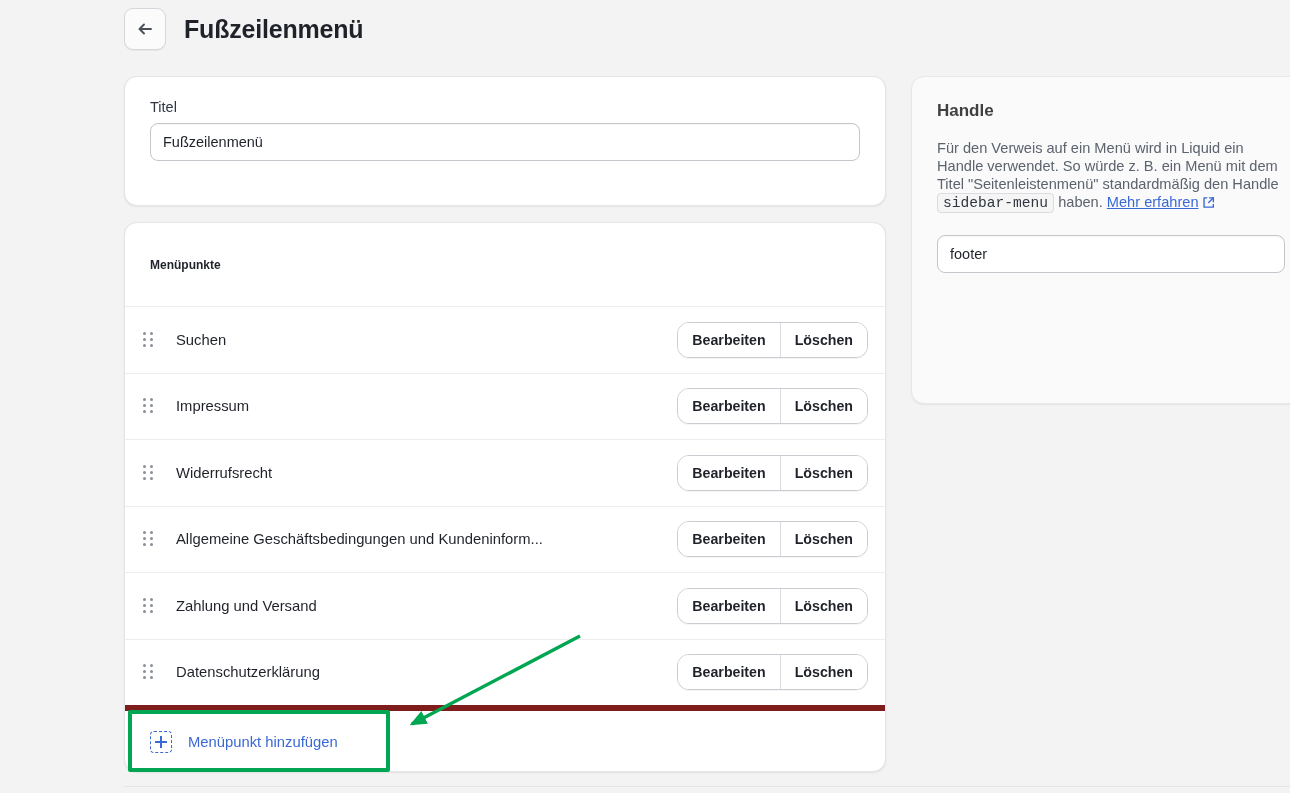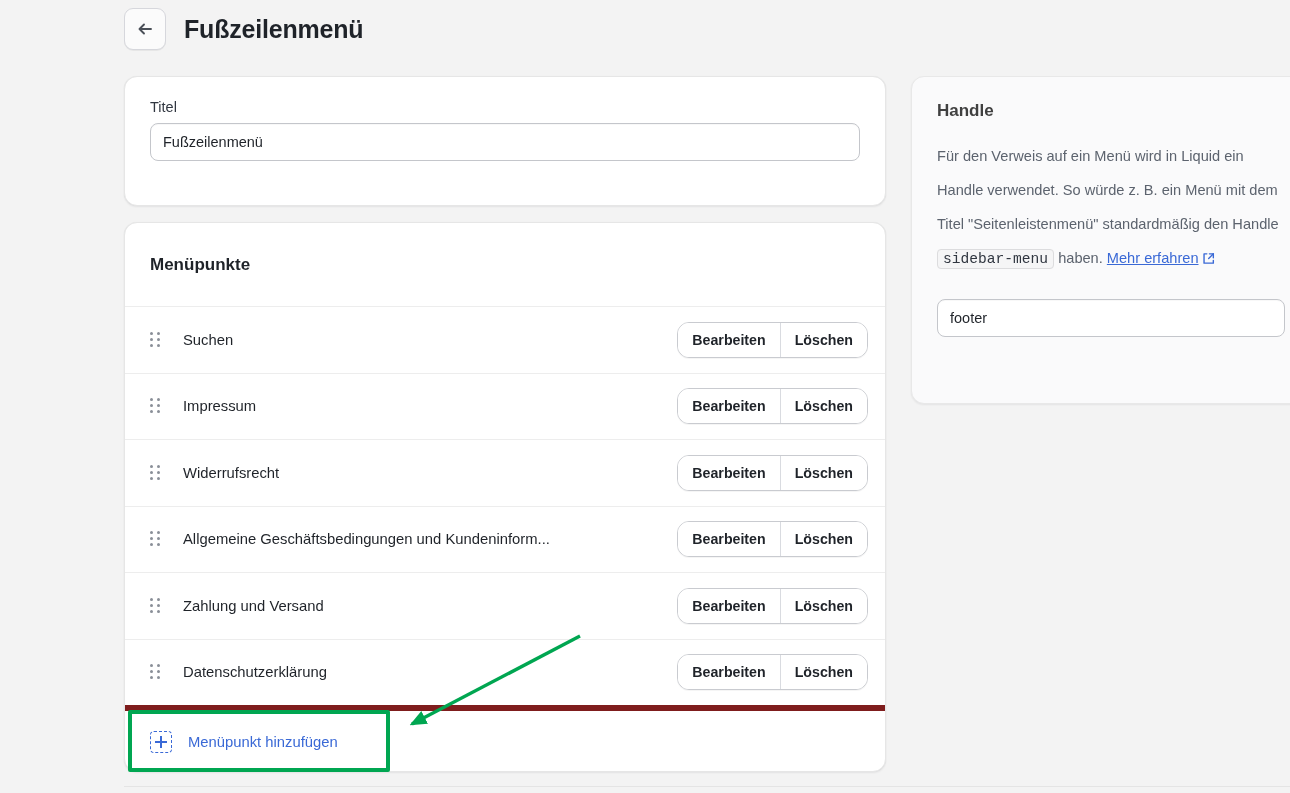--- a/index.html
+++ b/index.html
@@ -71,29 +71,29 @@
   .items-card {
     position: absolute; left: 124px; top: 222px;
     width: 762px; height: 550px;
     padding: 0;
     overflow: visible;
   }
   .items-head {
     height: 83px;
     display: flex; align-items: center;
     padding: 0 25px;
-    font-size: 17px;
+    font-size: 12px;
     font-weight: 600;
     color: #1f2329;
   }
   .item-row {
     height: 66.5px;
     border-top: 1px solid #ededed;
     display: flex; align-items: center;
-    padding: 0 17px 0 25px;
+    padding: 0 17px 0 18px;
   }
   .drag-handle {
     width: 14px; height: 18px;
     display: grid;
     grid-template-columns: repeat(2, 4px);
     grid-template-rows: repeat(3, 4px);
     gap: 2px 3px;
     align-content: center;
     flex: 0 0 auto;
     cursor: grab;
@@ -179,21 +179,21 @@
     box-shadow: 0 1px 2px rgba(22,29,37,0.07);
   }
   .side-title {
     font-size: 17px;
     font-weight: 600;
     color: #404040;
     margin-bottom: 18px;
   }
   .side-body {
     font-size: 14.6px;
-    line-height: 34px;
+    line-height: 18px;
     color: #5c636e;
   }
   code.handle-code {
     font-family: "Liberation Mono", monospace;
     font-size: 14.6px;
     background: #f5f5f6;
     border: 1px solid #dcdcde;
     border-radius: 4px;
     padding: 1px 5px;
     color: #303640;

